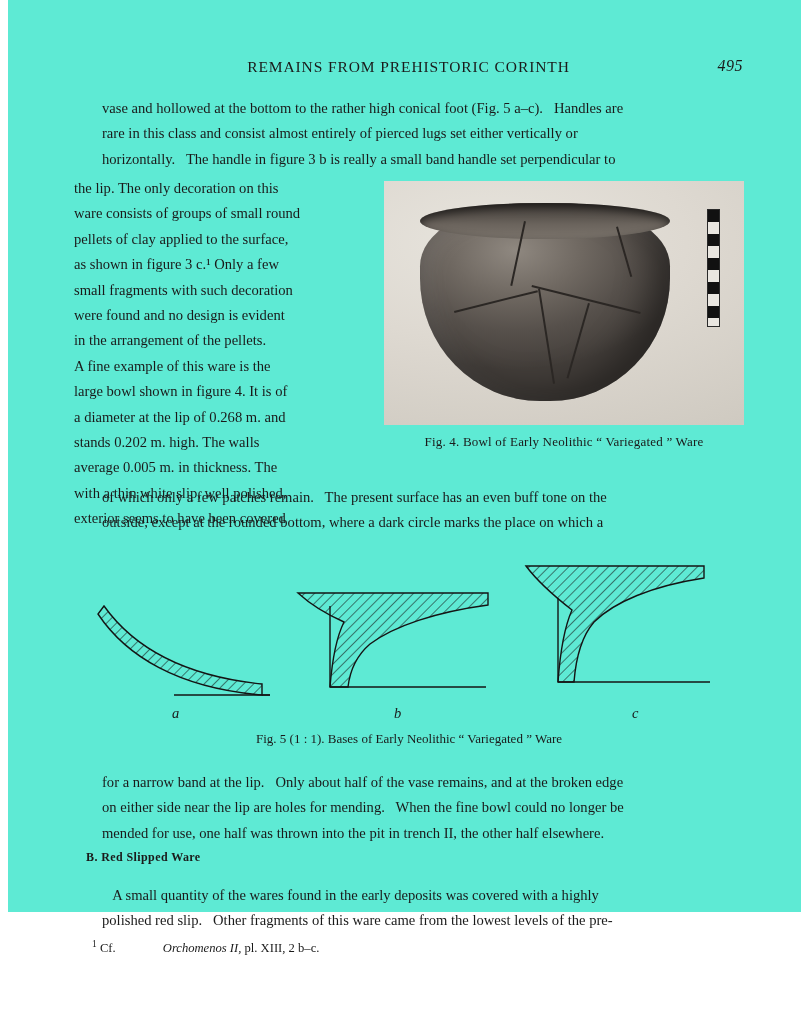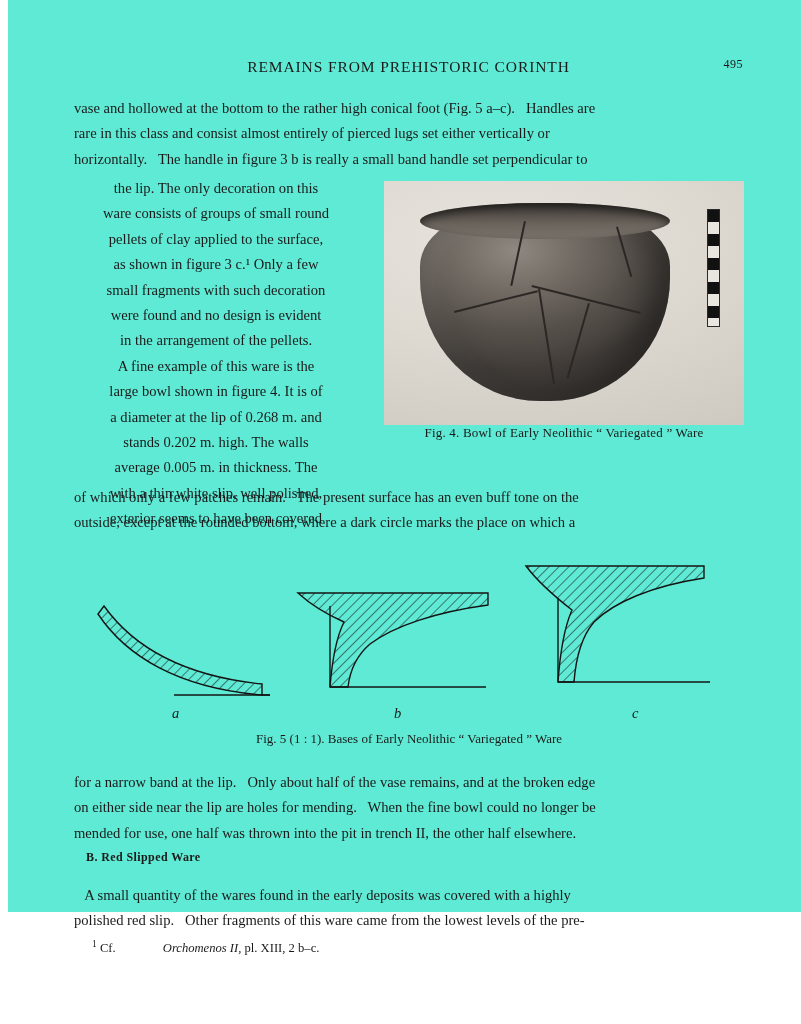--- a/index.html
+++ b/index.html
@@ -28,41 +28,41 @@
     top: 58px;
     text-align: center;
     font-size: 15.5px;
     letter-spacing: 0.9px;
     font-variant: small-caps;
   }
   .page-number {
     position: absolute;
     right: 66px;
     top: 57px;
-    font-size: 12px;
+    font-size: 16px;
     letter-spacing: 0.5px;
+    font-style: italic;
   }
   .col-block {
     position: absolute;
     left: 66px;
     width: 670px;
     font-size: 14.6px;
     line-height: 25.4px;
     text-align: justify;
   }
   .para-line {
     display: block;
     white-space: nowrap;
-    text-align: center;
   }
   .just {
     display: flex;
     justify-content: space-between;
   }
-  .just > span { white-space: pre; }
+  .just > span { white-space: pre; margin-left: 28px; }
 
   
   #top-para { top: 96px; }
 
   
   #left-col {
     position: absolute;
     left: 66px;
     top: 176px;
     width: 284px;
@@ -117,20 +117,21 @@
   .scale-bar {
     position: absolute;
     right: 24px;
     top: 28px;
     width: 11px;
     height: 116px;
     background: repeating-linear-gradient(180deg, #111 0 12px, #e9e6e0 12px 24px);
     border: 1px solid #2a2a2a;
   }
   .fig-caption {
+    margin-top: 9px;
     text-align: center;
     font-size: 13px;
     letter-spacing: 0.2px;
   }
 
   
   #mid-para { top: 485px; }
 
   
   #profiles {

